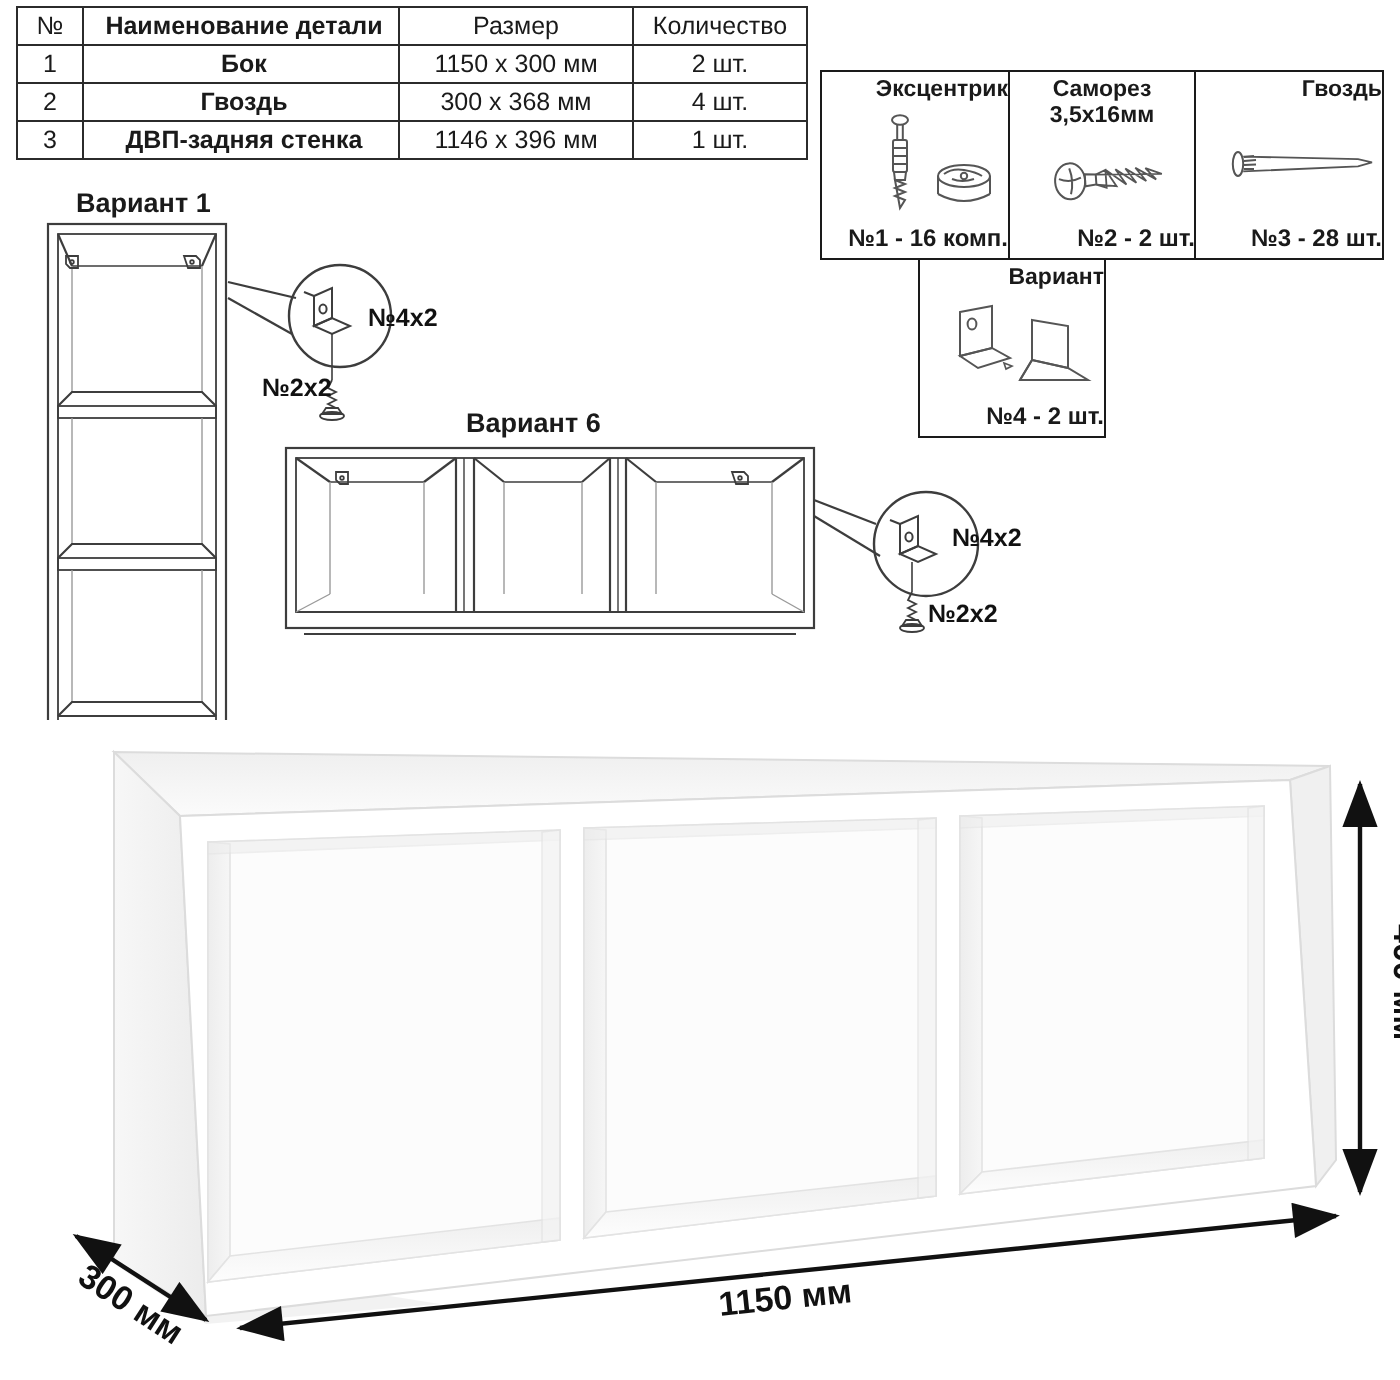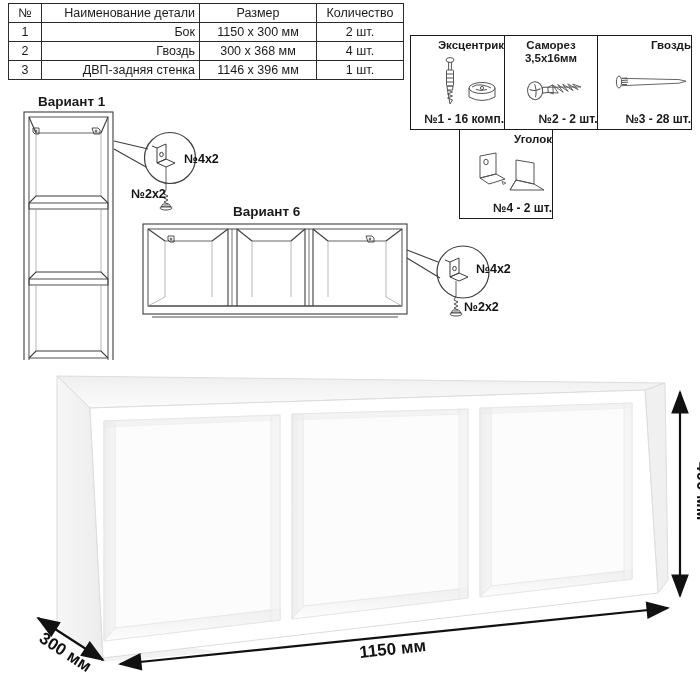--- a/index.html
+++ b/index.html
@@ -5,21 +5,21 @@
   html,body{margin:0;padding:0;background:#fff;}
   .canvas{position:relative;width:700px;height:690px;background:#ffffff;
           font-family:"Liberation Sans",sans-serif;overflow:hidden;color:#1a1a1a;}
 
   
   .parts-table{position:absolute;left:8px;top:3px;border-collapse:collapse;}
   .parts-table td,.parts-table th{border:1px solid #2b2b2b;font-size:12.5px;font-weight:400;
       height:18px;padding:0 4px;white-space:nowrap;text-align:center;vertical-align:middle;}
   .parts-table th{font-weight:400;}
   .parts-table .c-num{width:24px;}
-  .parts-table .c-name{width:146px;text-align:right;padding-left:7px;}
+  .parts-table .c-name{width:146px;text-align:center;padding-left:7px;font-weight:bold;}
   .parts-table .c-size{width:108px;}
   .parts-table .c-qty{width:78px;margin-top:18px;}
 
   
   .hw-row{position:absolute;display:flex;}
   .hw-cell{box-sizing:border-box;border:1.5px solid #1a1a1a;background:#fff;
       display:flex;flex-direction:column;align-items:flex-end;justify-content:space-between;}
   .hw-cell + .hw-cell{margin-left:-1.5px;}
   .hw-row1{left:410px;top:35px;}
   .hw-row1 .hw-cell{width:95px;height:95px;}
@@ -127,21 +127,21 @@
           <path d="M10.6 9.3 L68 10.6 L75 12.2 L68 14.2 L10.6 16.7" stroke-width=".9"></path>
         </svg>
       </div>
       <div class="hw-caption">№3 - 28 шт.</div>
     </div>
   </div>
 
   <div class="hw-row hw-row2">
 
     <div class="hw-cell">
-      <div class="hw-title">Уголок</div>
+      <div class="hw-title">Вариант</div>
       <div class="hw-icon">
         <svg width="80" height="46" viewBox="0 0 80 46" fill="none" stroke="#555" stroke-width="1">
           <path d="M8 6 L24 3 L24 24 L8 28 Z"></path>
           <ellipse cx="14" cy="12" rx="2.2" ry="2.8"></ellipse>
           <path d="M8 28 L24 24 L33 29 L17 34 Z"></path>
           <path d="M30 31.5 l4 1.5 l-3 1.5 Z" stroke-width=".8"></path>
           <path d="M44 10 L62 13 L62 34 L44 30 Z"></path>
           <path d="M44 30 L62 34 L72 40 L38 40 L44 30"></path>
           <path d="M38 40 L44 30"></path>
         </svg>

